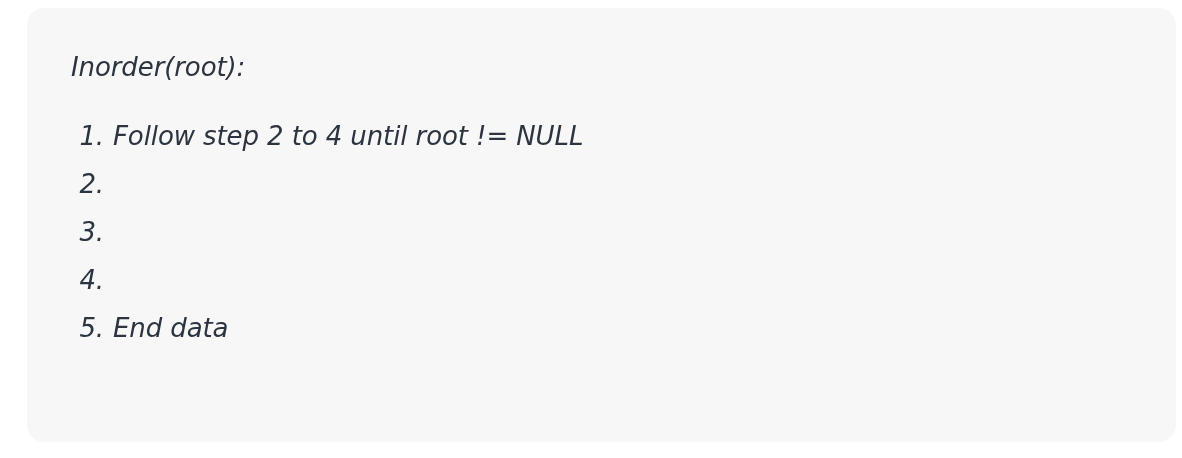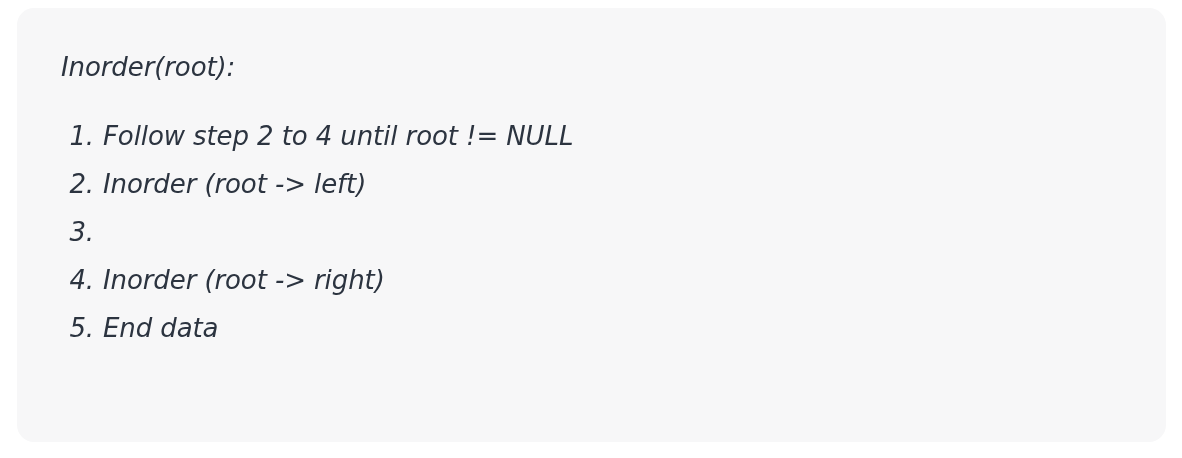--- a/index.html
+++ b/index.html
@@ -16,21 +16,21 @@
 
   .page {
     position: relative;
     width: 1182px;
     height: 458px;
     background: #ffffff;
   }
 
   .card {
     position: absolute;
-    left: 17px;
+    left: 27px;
     top: 8px;
     width: 1149px;
     height: 434px;
     background: #f7f7f8;
     border-radius: 17px;
     box-sizing: border-box;
   }
 
   .algo-title {
     position: absolute;
@@ -90,30 +90,28 @@
 
     <ol class="steps">
 
       <li class="step">
         <span class="step-marker">1.</span>
         <span class="step-text">Follow step 2 to 4 until root != NULL</span>
       </li>
 
       <li class="step">
         <span class="step-marker">2.</span>
-        <span class="step-text">Inorder (root -&gt; left)</span>
       </li>
 
       <li class="step">
         <span class="step-marker">3.</span>
       </li>
 
       <li class="step">
         <span class="step-marker">4.</span>
-        <span class="step-text">Inorder (root -&gt; right)</span>
       </li>
 
       <li class="step">
         <span class="step-marker">5.</span>
         <span class="step-text">End data</span>
       </li>
 
     </ol>
   </div>
 </div>

